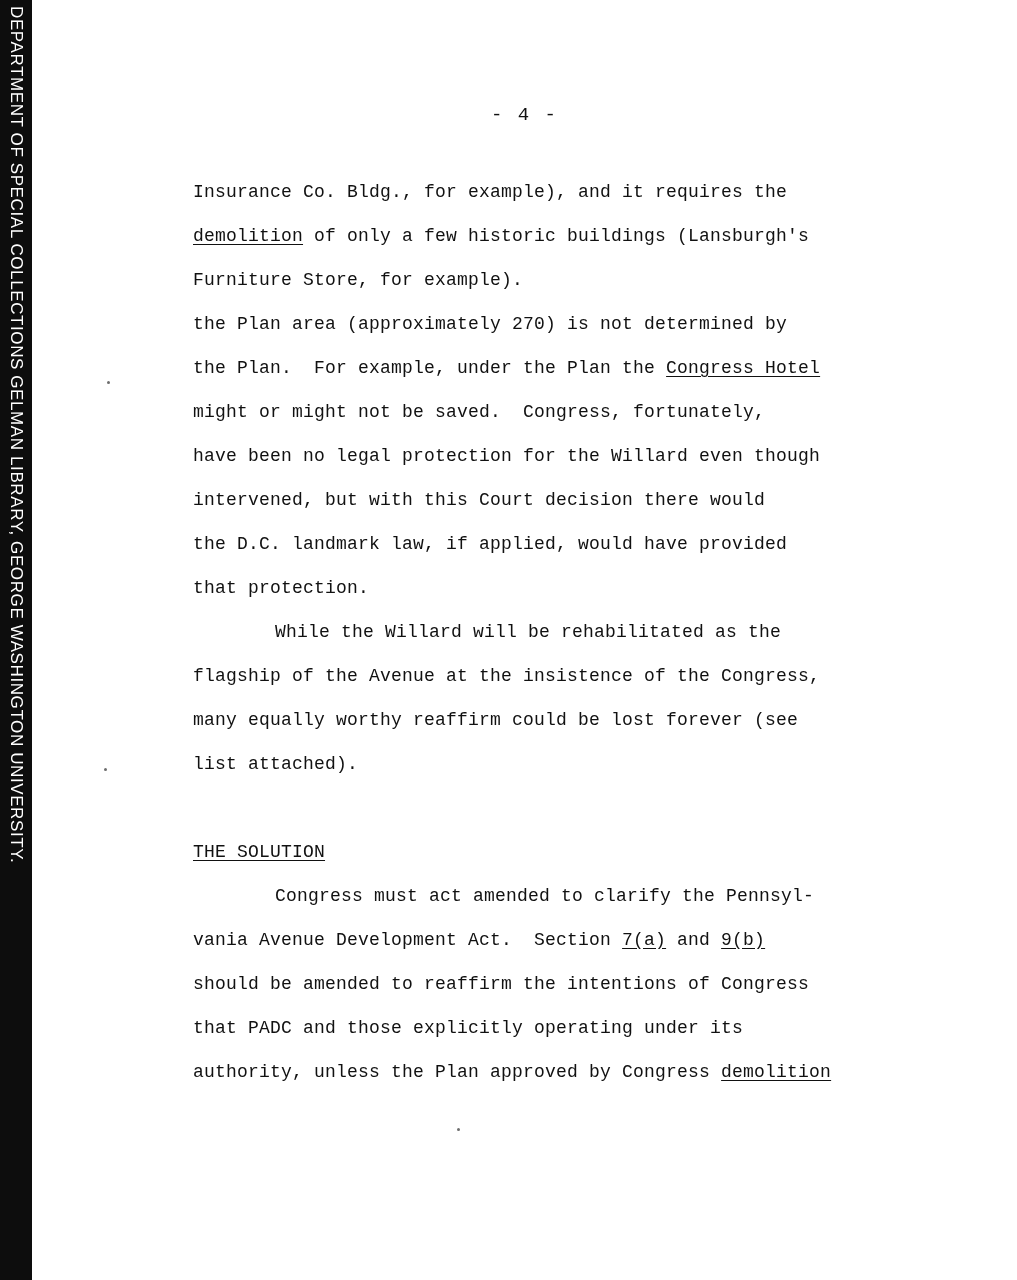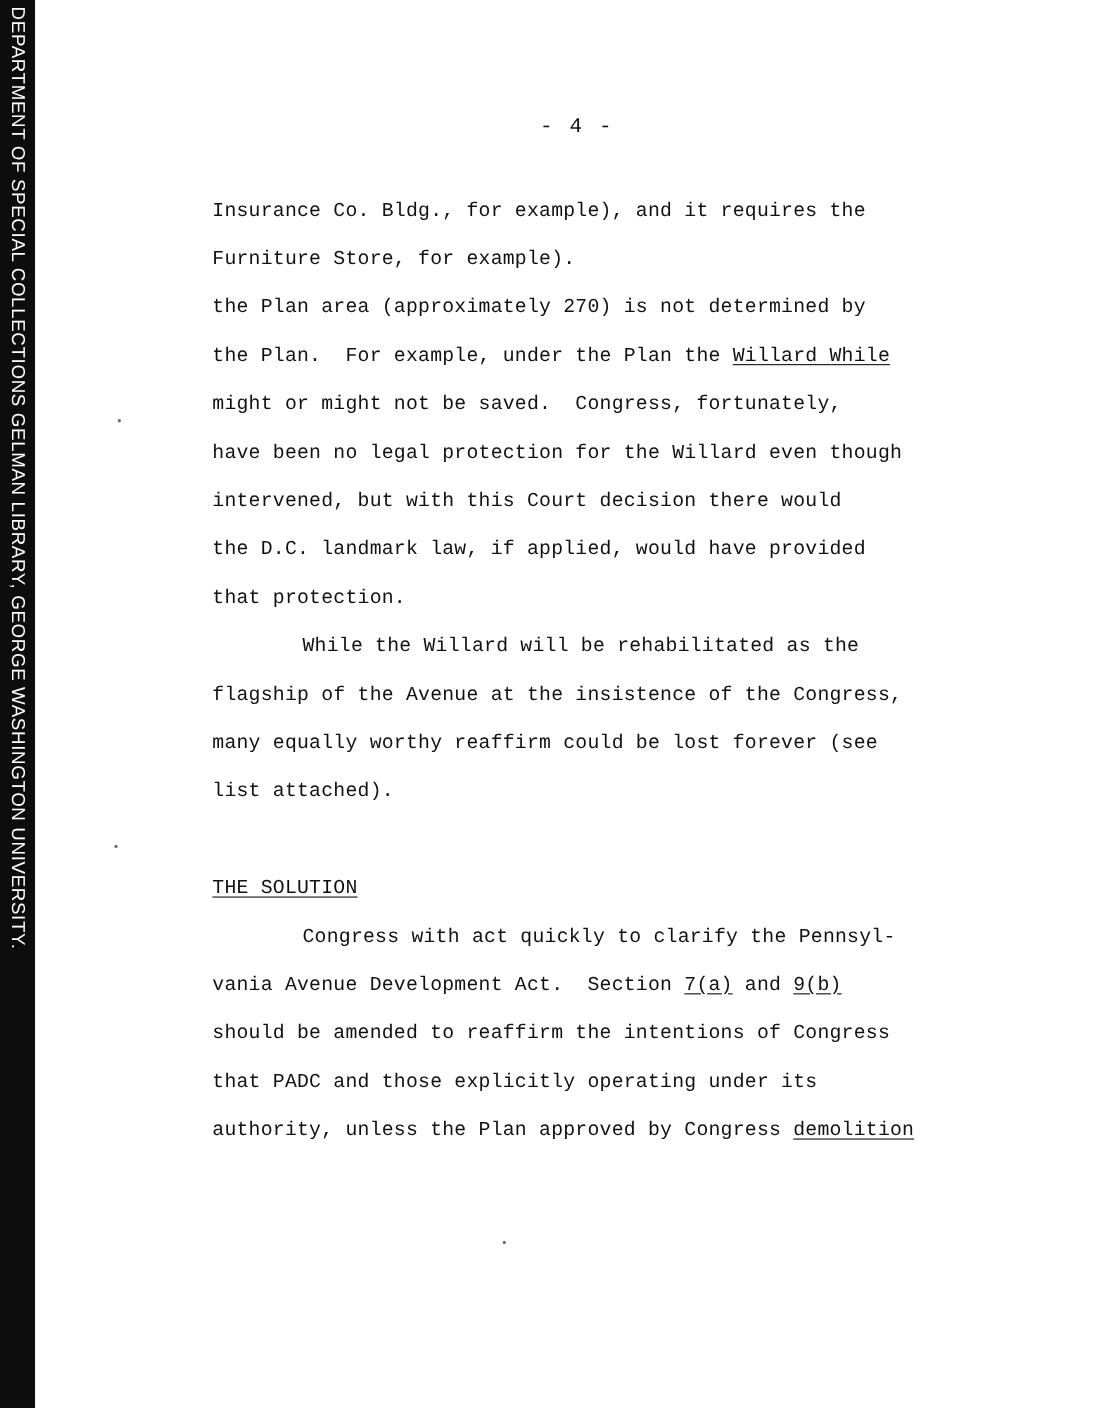--- a/index.html
+++ b/index.html
@@ -140,26 +140,27 @@
 </div>
 
 <div class="page">
 
   <div class="page-number">- 4 -</div>
 
   <div class="body-text">
 
     <div class="para">
       <div class="line">Insurance Co. Bldg., for example), and it requires the</div>
+      <div class="line"><span class="u">demolition</span> of only a few historic buildings (Lansburgh's</div>
       <div class="line">Furniture Store, for example).</div>
     </div>
 
     <div class="para">
       <div class="line">the Plan area (approximately 270) is not determined by</div>
-      <div class="line">the Plan.  For example, under the Plan the <span class="u">Willard While</span></div>
+      <div class="line">the Plan.  For example, under the Plan the <span class="u">Congress Hotel</span></div>
       <div class="line">might or might not be saved.  Congress, fortunately,</div>
       <div class="line">have been no legal protection for the Willard even though</div>
       <div class="line">intervened, but with this Court decision there would</div>
       <div class="line">the D.C. landmark law, if applied, would have provided</div>
       <div class="line">that protection.</div>
     </div>
 
     <div class="para">
       <div class="line indent">While the Willard will be rehabilitated as the</div>
       <div class="line">flagship of the Avenue at the insistence of the Congress,</div>
@@ -167,21 +168,21 @@
       <div class="line">list attached).</div>
     </div>
 
     <div class="gap"></div>
 
     <div class="heading">
       <div class="line"><span class="u">THE SOLUTION</span></div>
     </div>
 
     <div class="para">
-      <div class="line indent">Congress with act quickly to clarify the Pennsyl-</div>
+      <div class="line indent">Congress must act amended to clarify the Pennsyl-</div>
       <div class="line">vania Avenue Development Act.  Section <span class="u">7(a)</span> and <span class="u">9(b)</span></div>
       <div class="line">should be amended to reaffirm the intentions of Congress</div>
       <div class="line">that PADC and those explicitly operating under its</div>
       <div class="line">authority, unless the Plan approved by Congress <span class="u">demolition</span></div>
     </div>
 
   </div>
 
   <div class="speck" style="left:75px; top:381px;"></div>
   <div class="speck" style="left:72px; top:768px;"></div>

